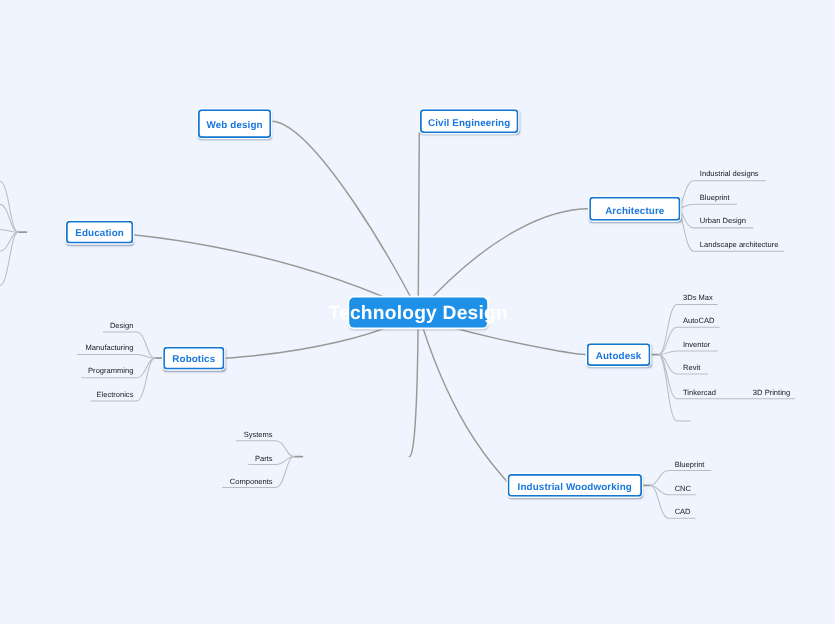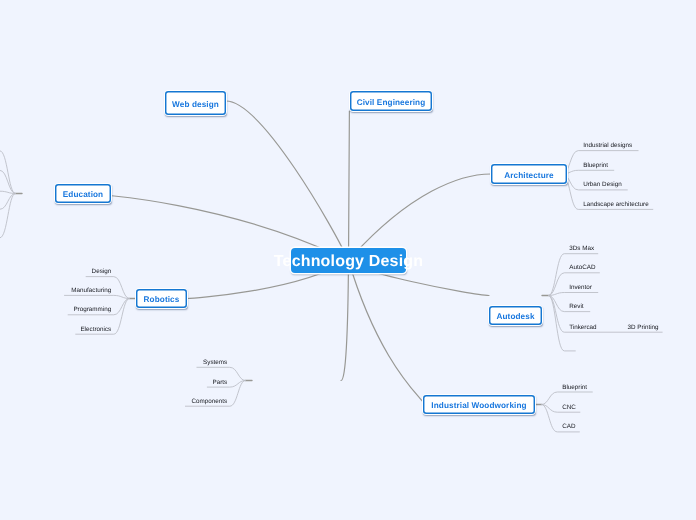--- a/index.html
+++ b/index.html
@@ -80,21 +80,21 @@
   </div>
   <div class="node node-branch" style="left: 350px; top: 91px; width: 82px; height: 20px; align-items: center;">
     <span>Civil Engineering</span>
   </div>
   <div class="node node-branch" style="left: 491px; top: 164px; width: 76px; height: 20px;">
     <span>Architecture</span>
   </div>
   <div class="node node-branch" style="left: 22px; top: 184px; width: 56px; height: 19px; margin-left: 33px;">
     <span>Education</span>
   </div>
-  <div class="node node-branch" style="left: 489px; top: 286px; width: 53px; height: 19px; margin-top: 20px;">
+  <div class="node node-branch" style="left: 489px; top: 286px; width: 53px; height: 19px;">
     <span>Autodesk</span>
   </div>
   <div class="node node-branch" style="left: 136px; top: 289px; width: 51px; height: 19px;">
     <span>Robotics</span>
   </div>
   <div class="node node-branch" style="left: 423px; top: 395px; width: 112px; height: 19px; text-align: right;">
     <span>Industrial Woodworking</span>
   </div>
 
   <div class="leaf" style="top: 143.1px; left: 583.2px;"><span>Industrial designs</span></div>

